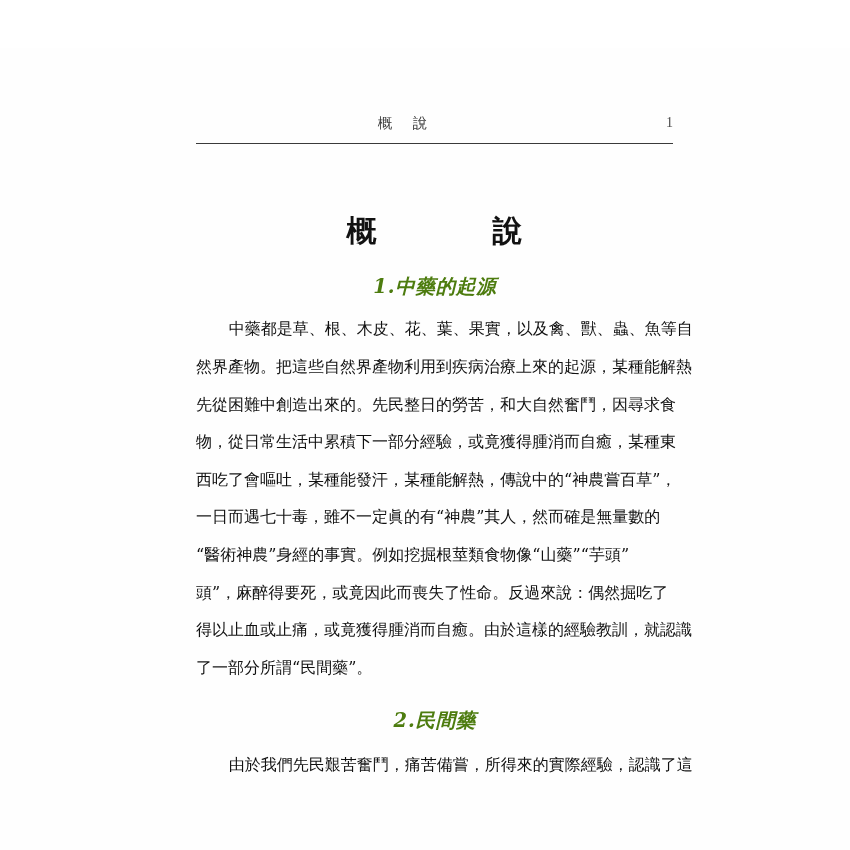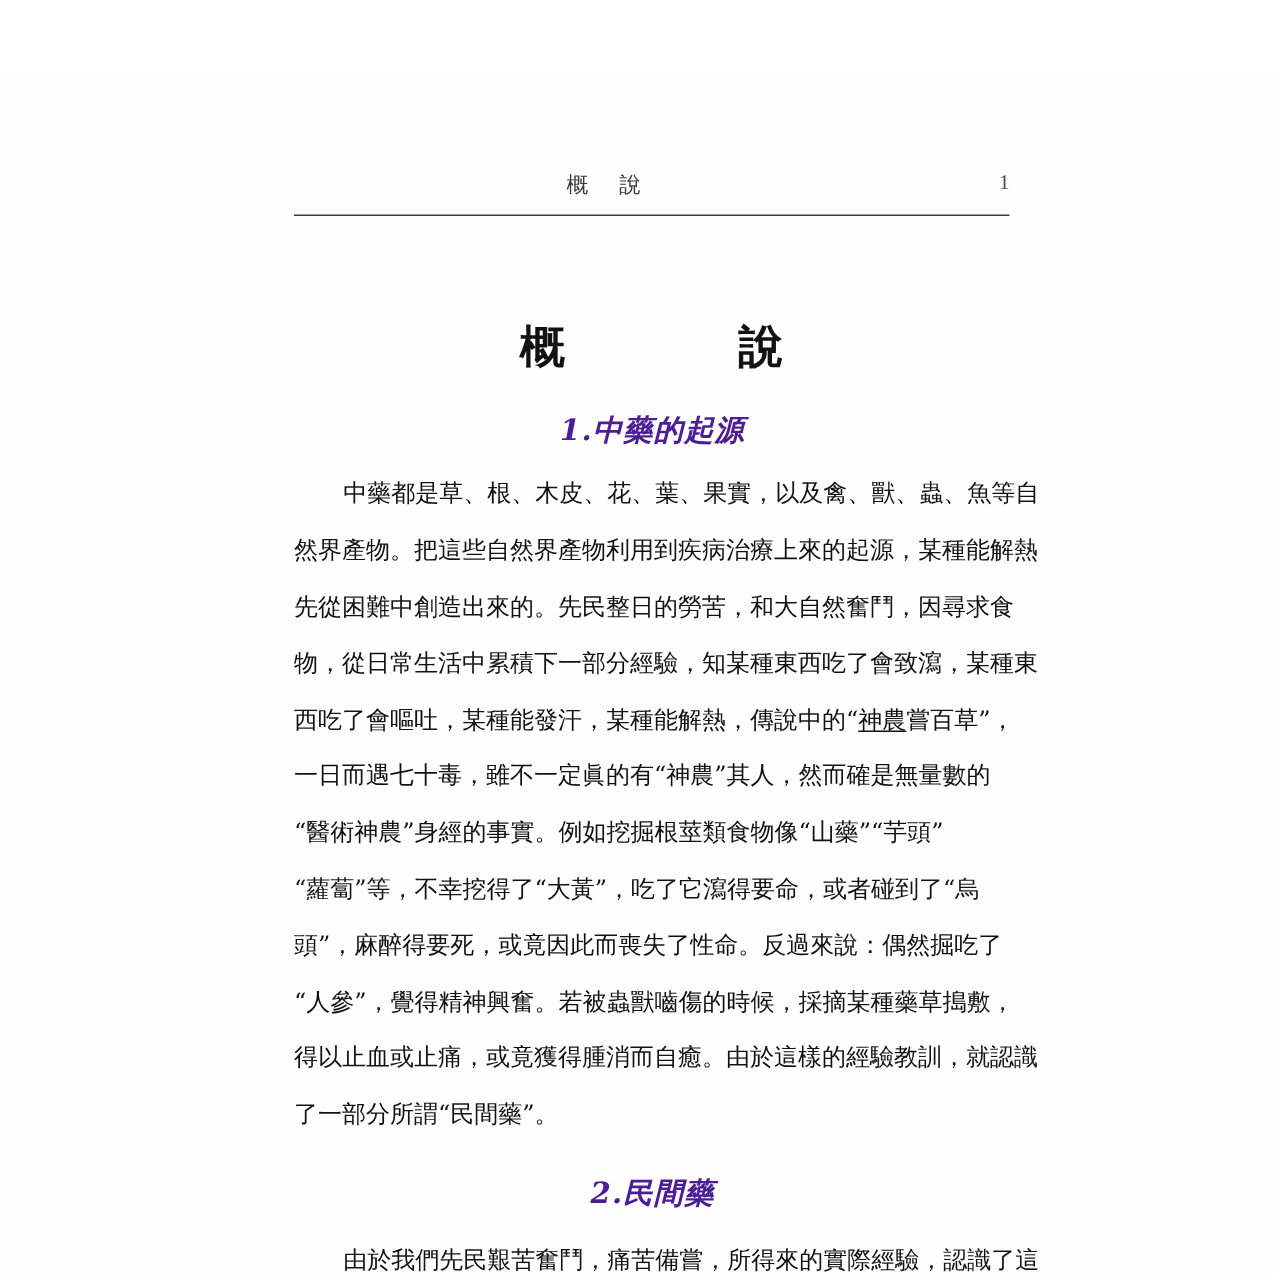--- a/index.html
+++ b/index.html
@@ -86,21 +86,21 @@
     width: 478px;
   }
 
   .section-heading {
     text-align: center;
     font-family: "DejaVu Serif", serif;
     font-weight: bold;
     font-style: italic;
     font-size: 19.5px;
     letter-spacing: 0.04em;
-    color: #4c1d95;
+    color: #4d7c0f;
     margin: 0;
     padding: 0;
     line-height: 1.3;
     white-space: nowrap;
   }
   #section-1-heading { margin-top: 4px; }
   #section-2-heading { margin-top: 22px; }
 
   .paragraph {
     margin: 0;
@@ -114,21 +114,20 @@
     font-size: 16px;
     line-height: 37.6px;
     color: #111111;
     white-space: nowrap;
     letter-spacing: 0;
   }
   .text-line.indent {
     text-indent: 2.05em;
   }
   .uline {
-    text-decoration: underline;
     text-decoration-thickness: 1px;
     text-underline-offset: 2px;
   }
 </style>
 </head>
 <body>
 
 <div id="page">
 
   <div id="header">
@@ -139,27 +138,25 @@
 
   <div id="doc-title">概　　說</div>
 
   <div id="content">
 
     <div class="section-heading" id="section-1-heading">1.中藥的起源</div>
     <div class="paragraph" id="section-1-body">
         <div class="text-line indent"><span>中藥都是草、根、木皮、花、葉、果實，以及禽、獸、蟲、魚等自</span></div>
         <div class="text-line"><span>然界產物。把這些自然界產物利用到疾病治療上來的起源，某種能解熱</span></div>
         <div class="text-line"><span>先從困難中創造出來的。先民整日的勞苦，和大自然奮鬥，因尋求食</span></div>
-        <div class="text-line"><span>物，從日常生活中累積下一部分經驗，知某種東西吃了會致瀉，某種東</span></div>
+        <div class="text-line"><span>物，從日常生活中累積下一部分經驗，或竟獲得腫消而自癒，某種東</span></div>
         <div class="text-line"><span>西吃了會嘔吐，某種能發汗，某種能解熱，傳說中的“</span><span class="uline">神農</span><span>嘗百草”，</span></div>
         <div class="text-line"><span>一日而遇七十毒，雖不一定眞的有“神農”其人，然而確是無量數的</span></div>
         <div class="text-line"><span>“醫術神農”身經的事實。例如挖掘根莖類食物像“山藥”“芋頭”</span></div>
-        <div class="text-line"><span>“蘿蔔”等，不幸挖得了“大黃”，吃了它瀉得要命，或者碰到了“烏</span></div>
         <div class="text-line"><span>頭”，麻醉得要死，或竟因此而喪失了性命。反過來說：偶然掘吃了</span></div>
-        <div class="text-line"><span>“人參”，覺得精神興奮。若被蟲獸嚙傷的時候，採摘某種藥草搗敷，</span></div>
         <div class="text-line"><span>得以止血或止痛，或竟獲得腫消而自癒。由於這樣的經驗教訓，就認識</span></div>
         <div class="text-line"><span>了一部分所謂“民間藥”。</span></div>
       </div>
 
     <div class="section-heading" id="section-2-heading">2.民間藥</div>
     <div class="paragraph" id="section-2-body">
         <div class="text-line indent"><span>由於我們先民艱苦奮鬥，痛苦備嘗，所得來的實際經驗，認識了這</span></div>
         <div class="text-line"></div>
       </div>
 

